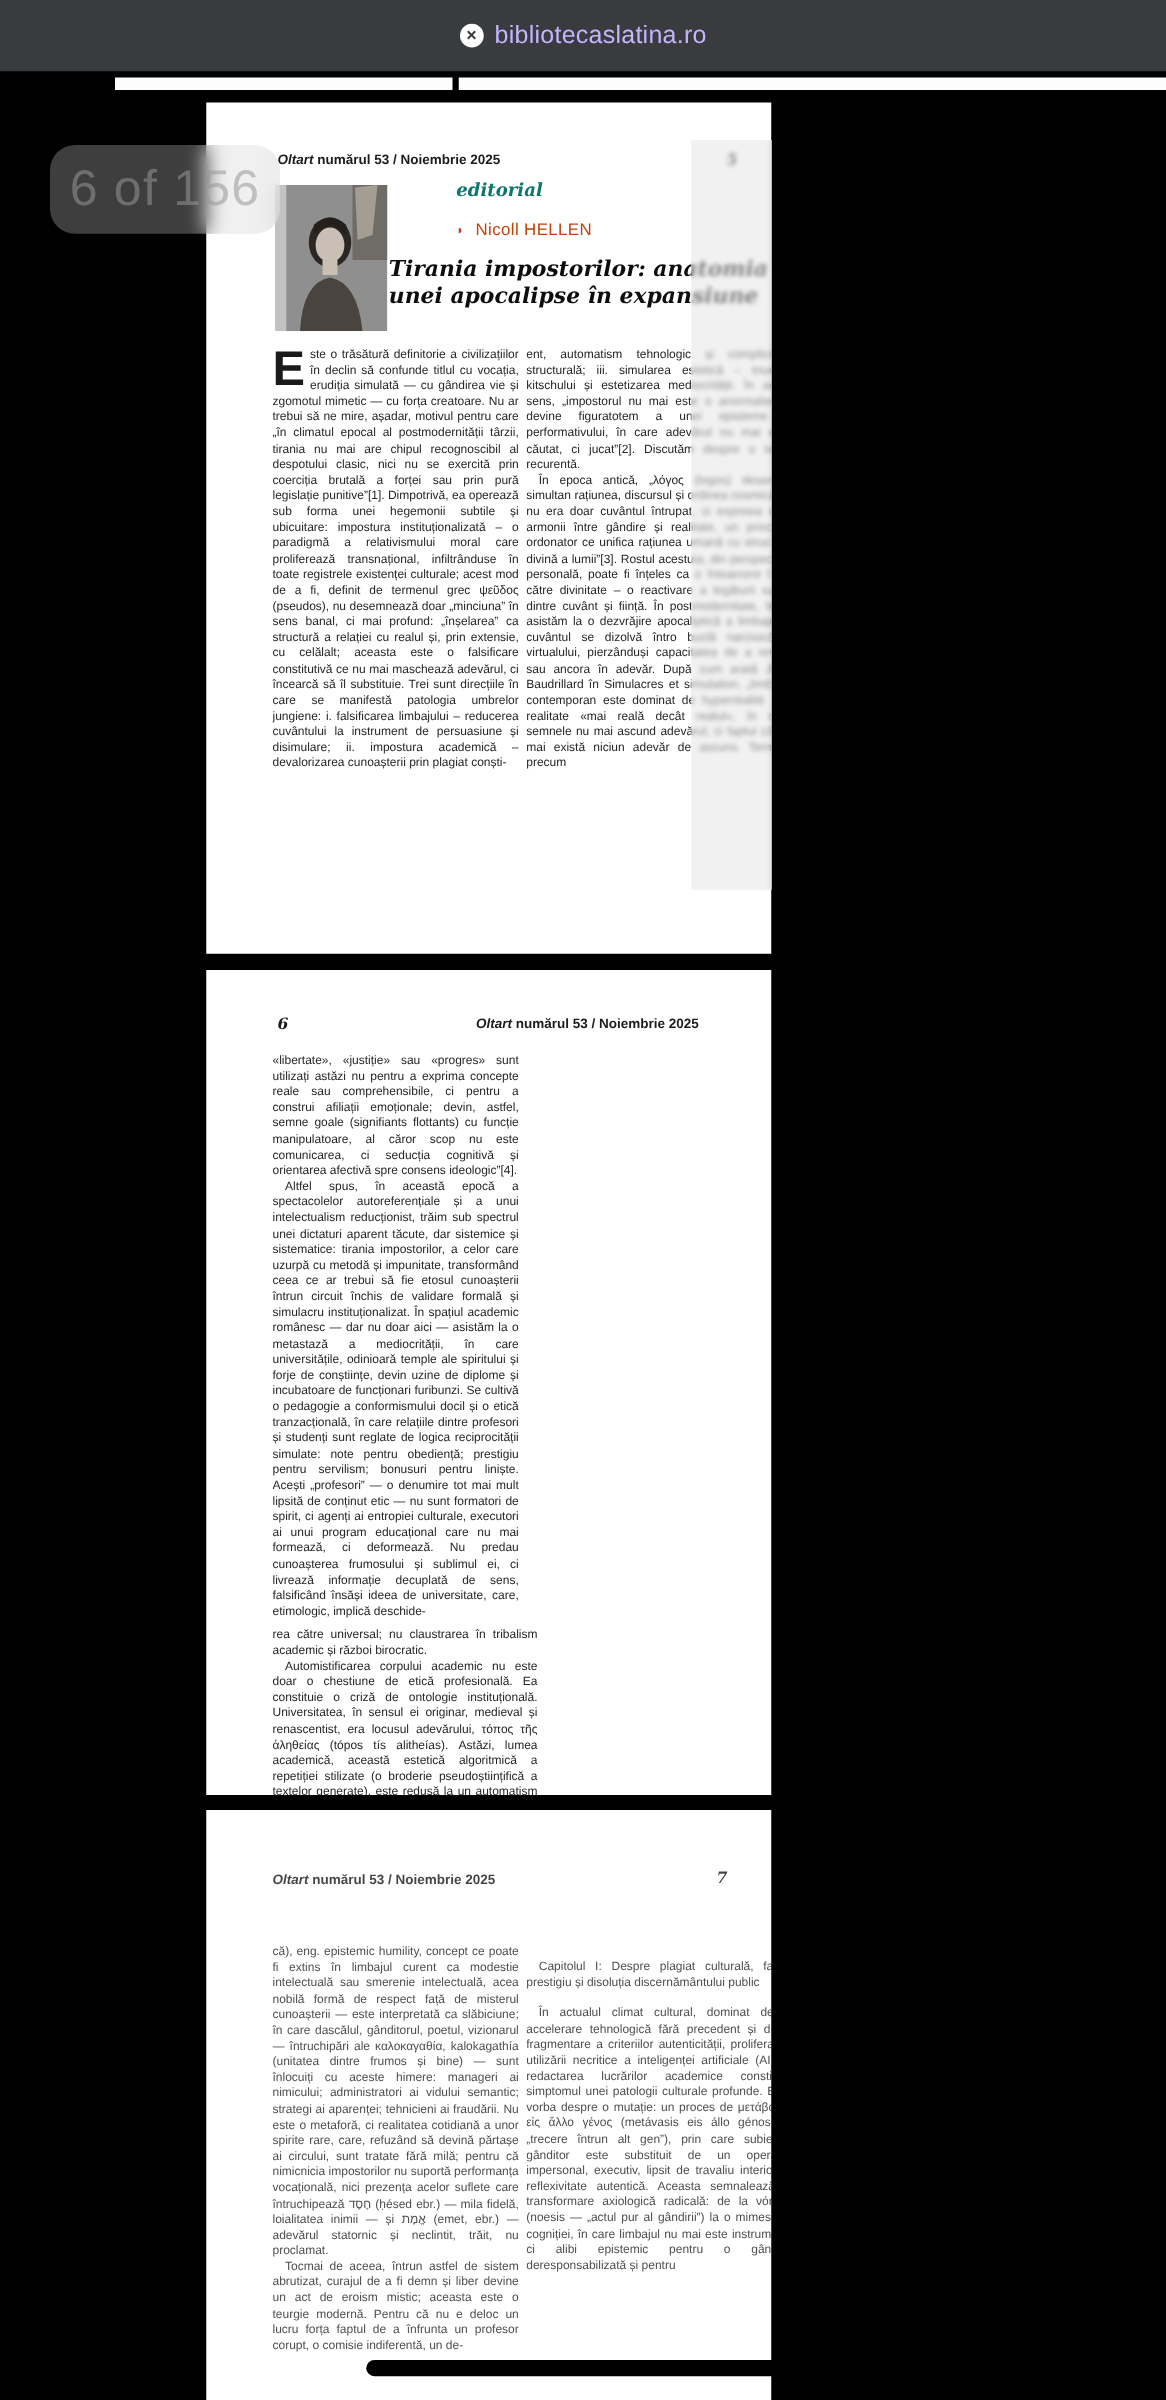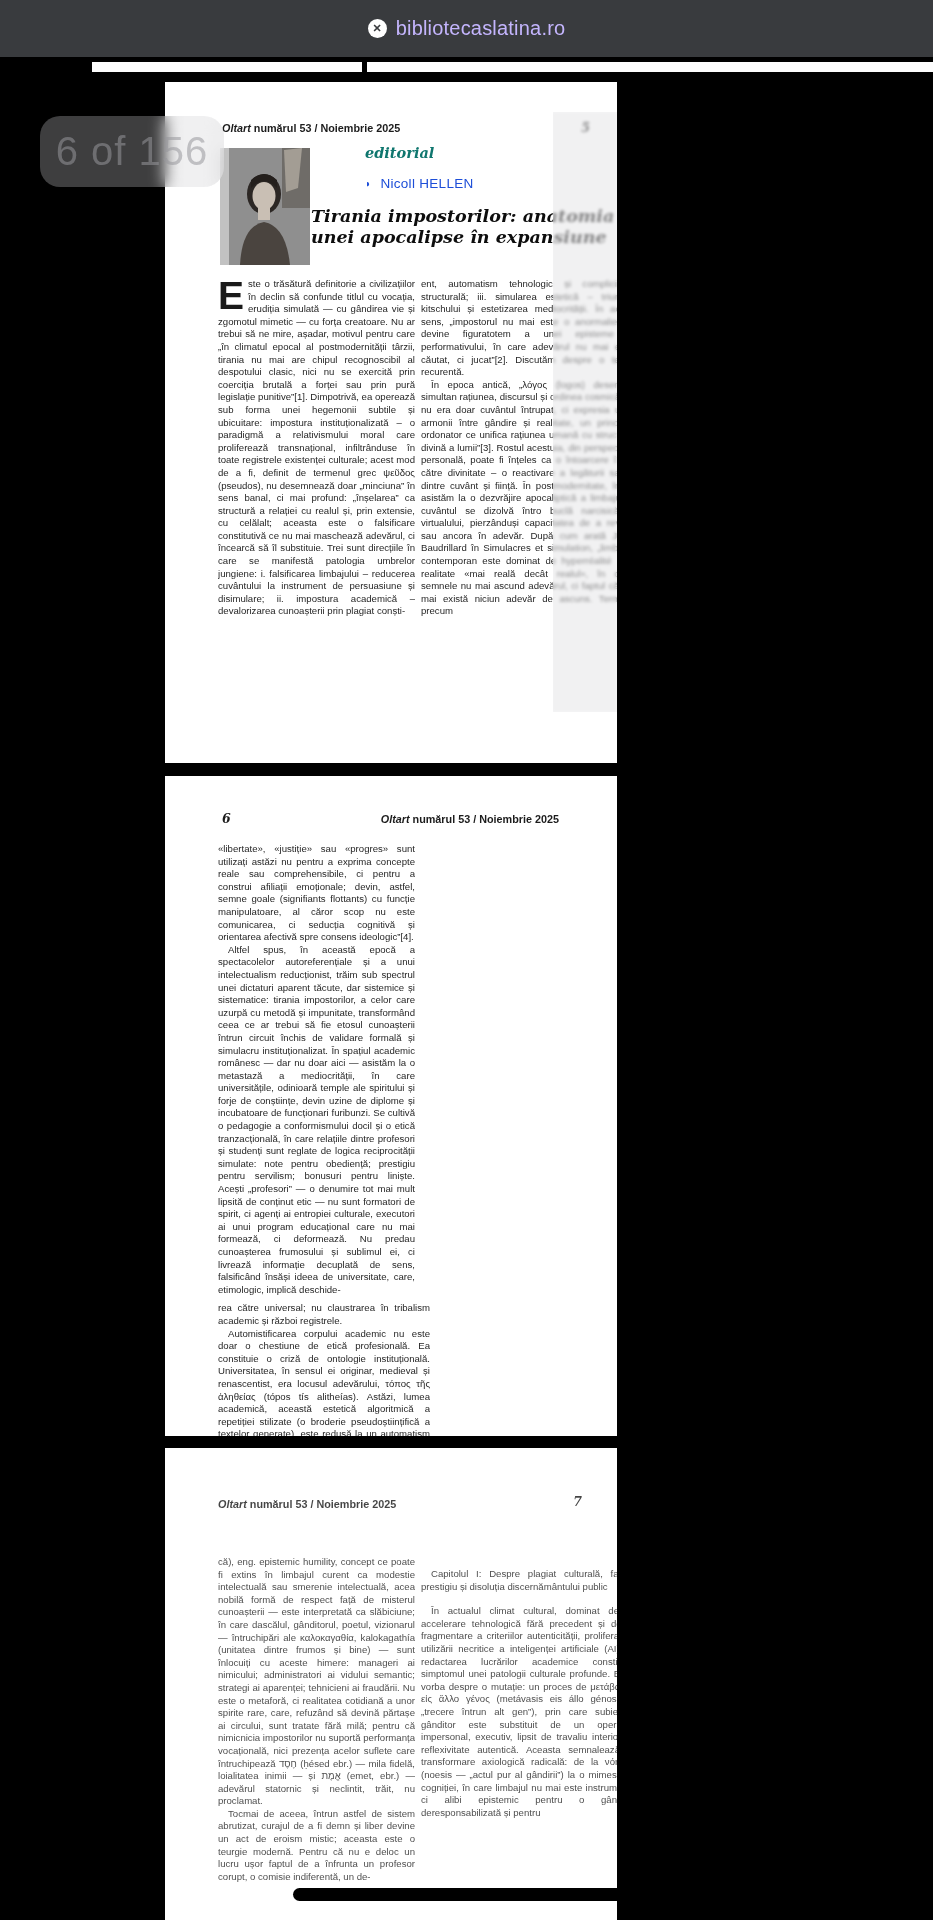--- a/index.html
+++ b/index.html
@@ -31,21 +31,21 @@
   .pg7{top:1448px;height:472px;}
 
   .phead{position:absolute;font-size:10.8px;color:#1c1c1c;white-space:nowrap;}
   .mag{font-style:italic;font-weight:600;}
   .issue{font-weight:bold;}
   .pnum{position:absolute;font-family:"DejaVu Serif",serif;font-weight:bold;font-style:italic;
         font-size:12.5px;color:#1c1c1c;}
 
   .editorial{position:absolute;left:200px;top:62px;font-family:"DejaVu Serif",serif;
              font-weight:bold;font-style:italic;font-size:14.5px;color:#0f766e;}
-  .author{position:absolute;left:200px;top:94px;font-size:13.5px;color:#1d4ed8;letter-spacing:.3px;}
+  .author{position:absolute;left:200px;top:94px;font-size:13.5px;color:#c2410c;letter-spacing:.3px;}
   .author .blt{font-size:10px;margin-right:5px;position:relative;top:-1px;}
   .title{position:absolute;left:146px;top:124px;width:340px;font-family:"DejaVu Serif",serif;
          font-weight:bold;font-style:italic;font-size:17.5px;line-height:20.5px;color:#0d0d0d;}
 
   .photo{position:absolute;left:55px;top:66px;width:90px;height:117px;overflow:hidden;}
 
   .cols{position:absolute;display:flex;gap:6px;left:53px;}
   .pg5 .cols{top:196px;width:415px;}
   .pg6 .cols{top:67px;width:415px;flex-direction:column;}
   .pg7 .cols{top:108px;width:415px;justify-content:space-between;}
@@ -132,39 +132,39 @@
       <span class="mag">Oltart</span>
       <span class="issue">numărul 53 / Noiembrie 2025</span>
     </div>
 
     <div class="cols">
       <div class="col c1">
         <p>«libertate», «justiție» sau «progres» sunt utilizați astăzi nu pentru a exprima concepte reale sau comprehensibile, ci pentru a construi afiliații emoționale; devin, astfel, semne goale (signifiants flottants) cu funcție manipulatoare, al căror scop nu este comunicarea, ci seducția cognitivă și orientarea afectivă spre consens ideologic”[4].</p>
         <p class="ind">Altfel spus, în această epocă a spectacolelor autoreferențiale și a unui intelectualism reducționist, trăim sub spectrul unei dictaturi aparent tăcute, dar sistemice și sistematice: tirania impostorilor, a celor care uzurpă cu metodă și impunitate, transformând ceea ce ar trebui să fie etosul cunoașterii întrun circuit închis de validare formală și simulacru instituționalizat. În spațiul academic românesc — dar nu doar aici — asistăm la o metastază a mediocrității, în care universitățile, odinioară temple ale spiritului și forje de conștiințe, devin uzine de diplome și incubatoare de funcționari furibunzi. Se cultivă o pedagogie a conformismului docil și o etică tranzacțională, în care relațiile dintre profesori și studenți sunt reglate de logica reciprocității simulate: note pentru obediență; prestigiu pentru servilism; bonusuri pentru liniște. Acești „profesori” — o denumire tot mai mult lipsită de conținut etic — nu sunt formatori de spirit, ci agenți ai entropiei culturale, executori ai unui program educațional care nu mai formează, ci deformează. Nu predau cunoașterea frumosului și sublimul ei, ci livrează informație decuplată de sens, falsificând însăși ideea de universitate, care, etimologic, implică deschide-</p>
       </div>
       <div class="col c2">
-        <p>rea către universal; nu claustrarea în tribalism academic și război registrele.</p>
+        <p>rea către universal; nu claustrarea în tribalism academic și război birocratic.</p>
         <p class="ind">Automistificarea corpului academic nu este doar o chestiune de etică profesională. Ea constituie o criză de ontologie instituțională. Universitatea, în sensul ei originar, medieval și renascentist, era locusul adevărului, τόπος τῆς ἀληθείας (tópos tís alitheías). Astăzi, lumea academică, această estetică algoritmică a repetiției stilizate (o broderie pseudoștiințifică a textelor generate), este redusă la un automatism instituțional în care orice glas critic este marginalizat, ridiculizat sau, în cazurile grave, eliminat asemenea unei figuri hristice a educației. Și, întradevăr, eliminarea poate lua forme subtile sau brutale: de la calomnie, asasinarea caracterului, în engleză „character assassination, și ostracizare (ὀστρακισμός, ostrakismós), până la ceea ce se poate numi asasinat fizic; întrucât însăși existența unui asemenea Om se consideră a fi o formă tulburătoare de lèsemajesté. Am fost martori — noi toți — la campanii de denigrare, la încercări de distrugere psihologică, de ruinare profesională sau de izolare existențială; toate, pentru că unii, asemenea unui Σίσυφος (Sísyphos) răsturnat, au îndrăznit să pună întrebări incomode ori să invoce integritatea și excelența întrun sistem construit și girat de ochiul corupției.</p>
         <p class="ind">Aceasta este logica „jocurilor foamei”: o lume în care valoarea autentică nu este doar ignorată, ci persecutată; în care τᾰπεινοφροσύνη ἐπιστημονική (tăpeinophrosúnē epistimonikí — smerenia epistemi-</p>
       </div>
     </div>
   </div>
 
   <div class="page pg7" style="top:1391px;">
     <div class="lowres">
       <div class="phead" style="left:53px;top:50px;">
         <span class="mag">Oltart</span>
         <span class="issue">numărul 53 / Noiembrie 2025</span>
       </div>
       <div class="pnum" style="right:35px;top:46px;">7</div>
 
       <div class="cols">
         <div class="col c1">
           <p>că), eng. epistemic humility, concept ce poate fi extins în limbajul curent ca modestie intelectuală sau smerenie intelectuală, acea nobilă formă de respect față de misterul cunoașterii — este interpretată ca slăbiciune; în care dascălul, gânditorul, poetul, vizionarul — întruchipări ale καλοκαγαθία, kalokagathía (unitatea dintre frumos și bine) — sunt înlocuiți cu aceste himere: manageri ai nimicului; administratori ai vidului semantic; strategi ai aparenței; tehnicieni ai fraudării. Nu este o metaforă, ci realitatea cotidiană a unor spirite rare, care, refuzând să devină părtașe ai circului, sunt tratate fără milă; pentru că nimicnicia impostorilor nu suportă performanța vocațională, nici prezența acelor suflete care întruchipează חֶסֶד (ḥésed ebr.) — mila fidelă, loialitatea inimii — și אֱמֶת (emet, ebr.) — adevărul statornic și neclintit, trăit, nu proclamat.</p>
-          <p class="ind">Tocmai de aceea, întrun astfel de sistem abrutizat, curajul de a fi demn și liber devine un act de eroism mistic; aceasta este o teurgie modernă. Pentru că nu e deloc un lucru ușor faptul de a înfrunta un profesor corupt, o comisie indiferentă, un de-</p>
+          <p class="ind">Tocmai de aceea, întrun astfel de sistem abrutizat, curajul de a fi demn și liber devine un act de eroism mistic; aceasta este o teurgie modernă. Pentru că nu e deloc un lucru forța faptul de a înfrunta un profesor corupt, o comisie indiferentă, un de-</p>
         </div>
         <div class="col c2">
           <p class="chapter">Capitolul I: Despre plagiat culturală, falsul prestigiu și disoluția discernământului public</p>
           <p class="ind">În actualul climat cultural, dominat de o accelerare tehnologică fără precedent și de o fragmentare a criteriilor autenticității, proliferarea utilizării necritice a inteligenței artificiale (AI) în redactarea lucrărilor academice constituie simptomul unei patologii culturale profunde. Este vorba despre o mutație: un proces de μετάβασις εἰς ἄλλο γένος (metávasis eis állo génos — „trecere întrun alt gen”), prin care subiectul gânditor este substituit de un operator impersonal, executiv, lipsit de travaliu interior și reflexivitate autentică. Aceasta semnalează o transformare axiologică radicală: de la νόησις (noesis — „actul pur al gândirii”) la o mimesis a cogniției, în care limbajul nu mai este instrument, ci alibi epistemic pentru o gândire deresponsabilizată și pentru</p>
         </div>
       </div>
     </div>
   </div>
 
 </div>

